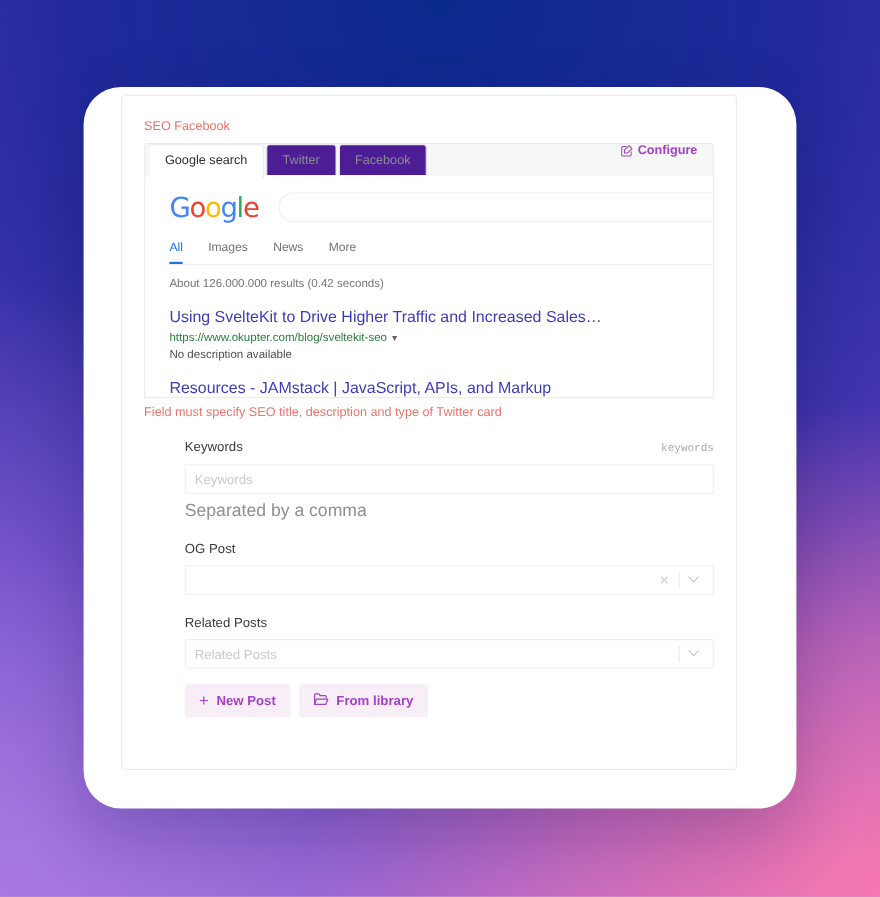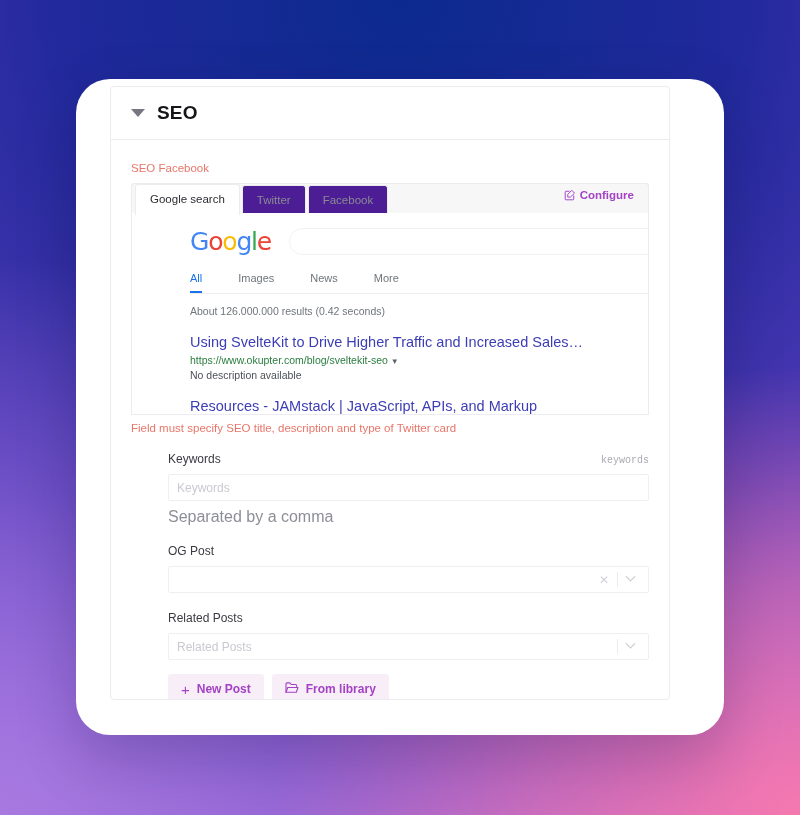--- a/index.html
+++ b/index.html
@@ -53,21 +53,21 @@
 
   .panel-body { padding: 22px 20px 0 20px; }
 
   .metatags-label {
     font-size: 11.5px; color: #e8766a; margin-bottom: 9px;
   }
 
   
   .tabstrip {
     position: relative;
-    display: flex; align-items: center;
+    display: flex; align-items: flex-start;
     height: 30px;
     background: #f7f7f8;
     border: 1px solid #ececf0;
     border-bottom: none;
     border-radius: 3px 3px 0 0;
     padding-left: 3px;
   }
   .tab {
     font-size: 11.5px; color: #8b8b93;
     padding: 7px 14px 7px 14px;
@@ -98,39 +98,38 @@
   .configure-btn svg { display:block; }
 
   
   .preview {
     position: relative;
     border: 1px solid #ececf0;
     border-top: none;
     height: 202px;
     overflow: hidden;
     background: #fff;
-    padding-left: 36px;
   }
   .preview-inner { padding: 14px 0 0 22px; }
 
   .g-row { display: flex; align-items: center; }
   .g-logo { font-size: 25px; letter-spacing: -1.2px; font-family: "DejaVu Sans", sans-serif; }
   .g-logo .b { color:#4285f4; } .g-logo .r { color:#ea4335; }
   .g-logo .y { color:#fbbc05; } .g-logo .g { color:#34a853; }
   .g-searchbox {
     margin-left: 18px;
     height: 27px; flex: 1;
     border: 1px solid #f0f0f2;
     border-radius: 16px;
     background: #fff;
     margin-right: -40px;
   }
 
   .g-nav {
-    display: flex; gap: 36px;
+    display: flex; gap: 23px;
     margin-top: 16px;
     border-bottom: 1px solid #ededef;
     padding-right: 0;
   }
   .g-nav span {
     font-size: 11px; color: #70757a; padding-bottom: 7px; cursor: pointer;
   }
   .g-nav span.sel { color:#1a73e8; border-bottom: 2px solid #1a73e8; }
 
   .g-stats { font-size: 10.5px; color: #70757a; margin-top: 11px; }
@@ -197,24 +196,20 @@
     font-family: "Liberation Sans", sans-serif;
   }
   .pbtn .plus { font-size: 15px; font-weight: normal; line-height: 1; }
 </style>
 </head>
 <body>
 
 <div class="outer-card">
   <div class="panel">
 
-    <div class="panel-header">
-      <div class="caret-down"></div>
-      <div class="panel-title">SEO</div>
-    </div>
 
     <div class="panel-body">
 
       <div class="metatags-label">SEO Facebook</div>
 
       <div class="tabstrip">
         <div class="tab active">Google search</div>
         <div class="tab">Twitter</div>
         <div class="tab">Facebook</div>
         <div class="configure-btn">

